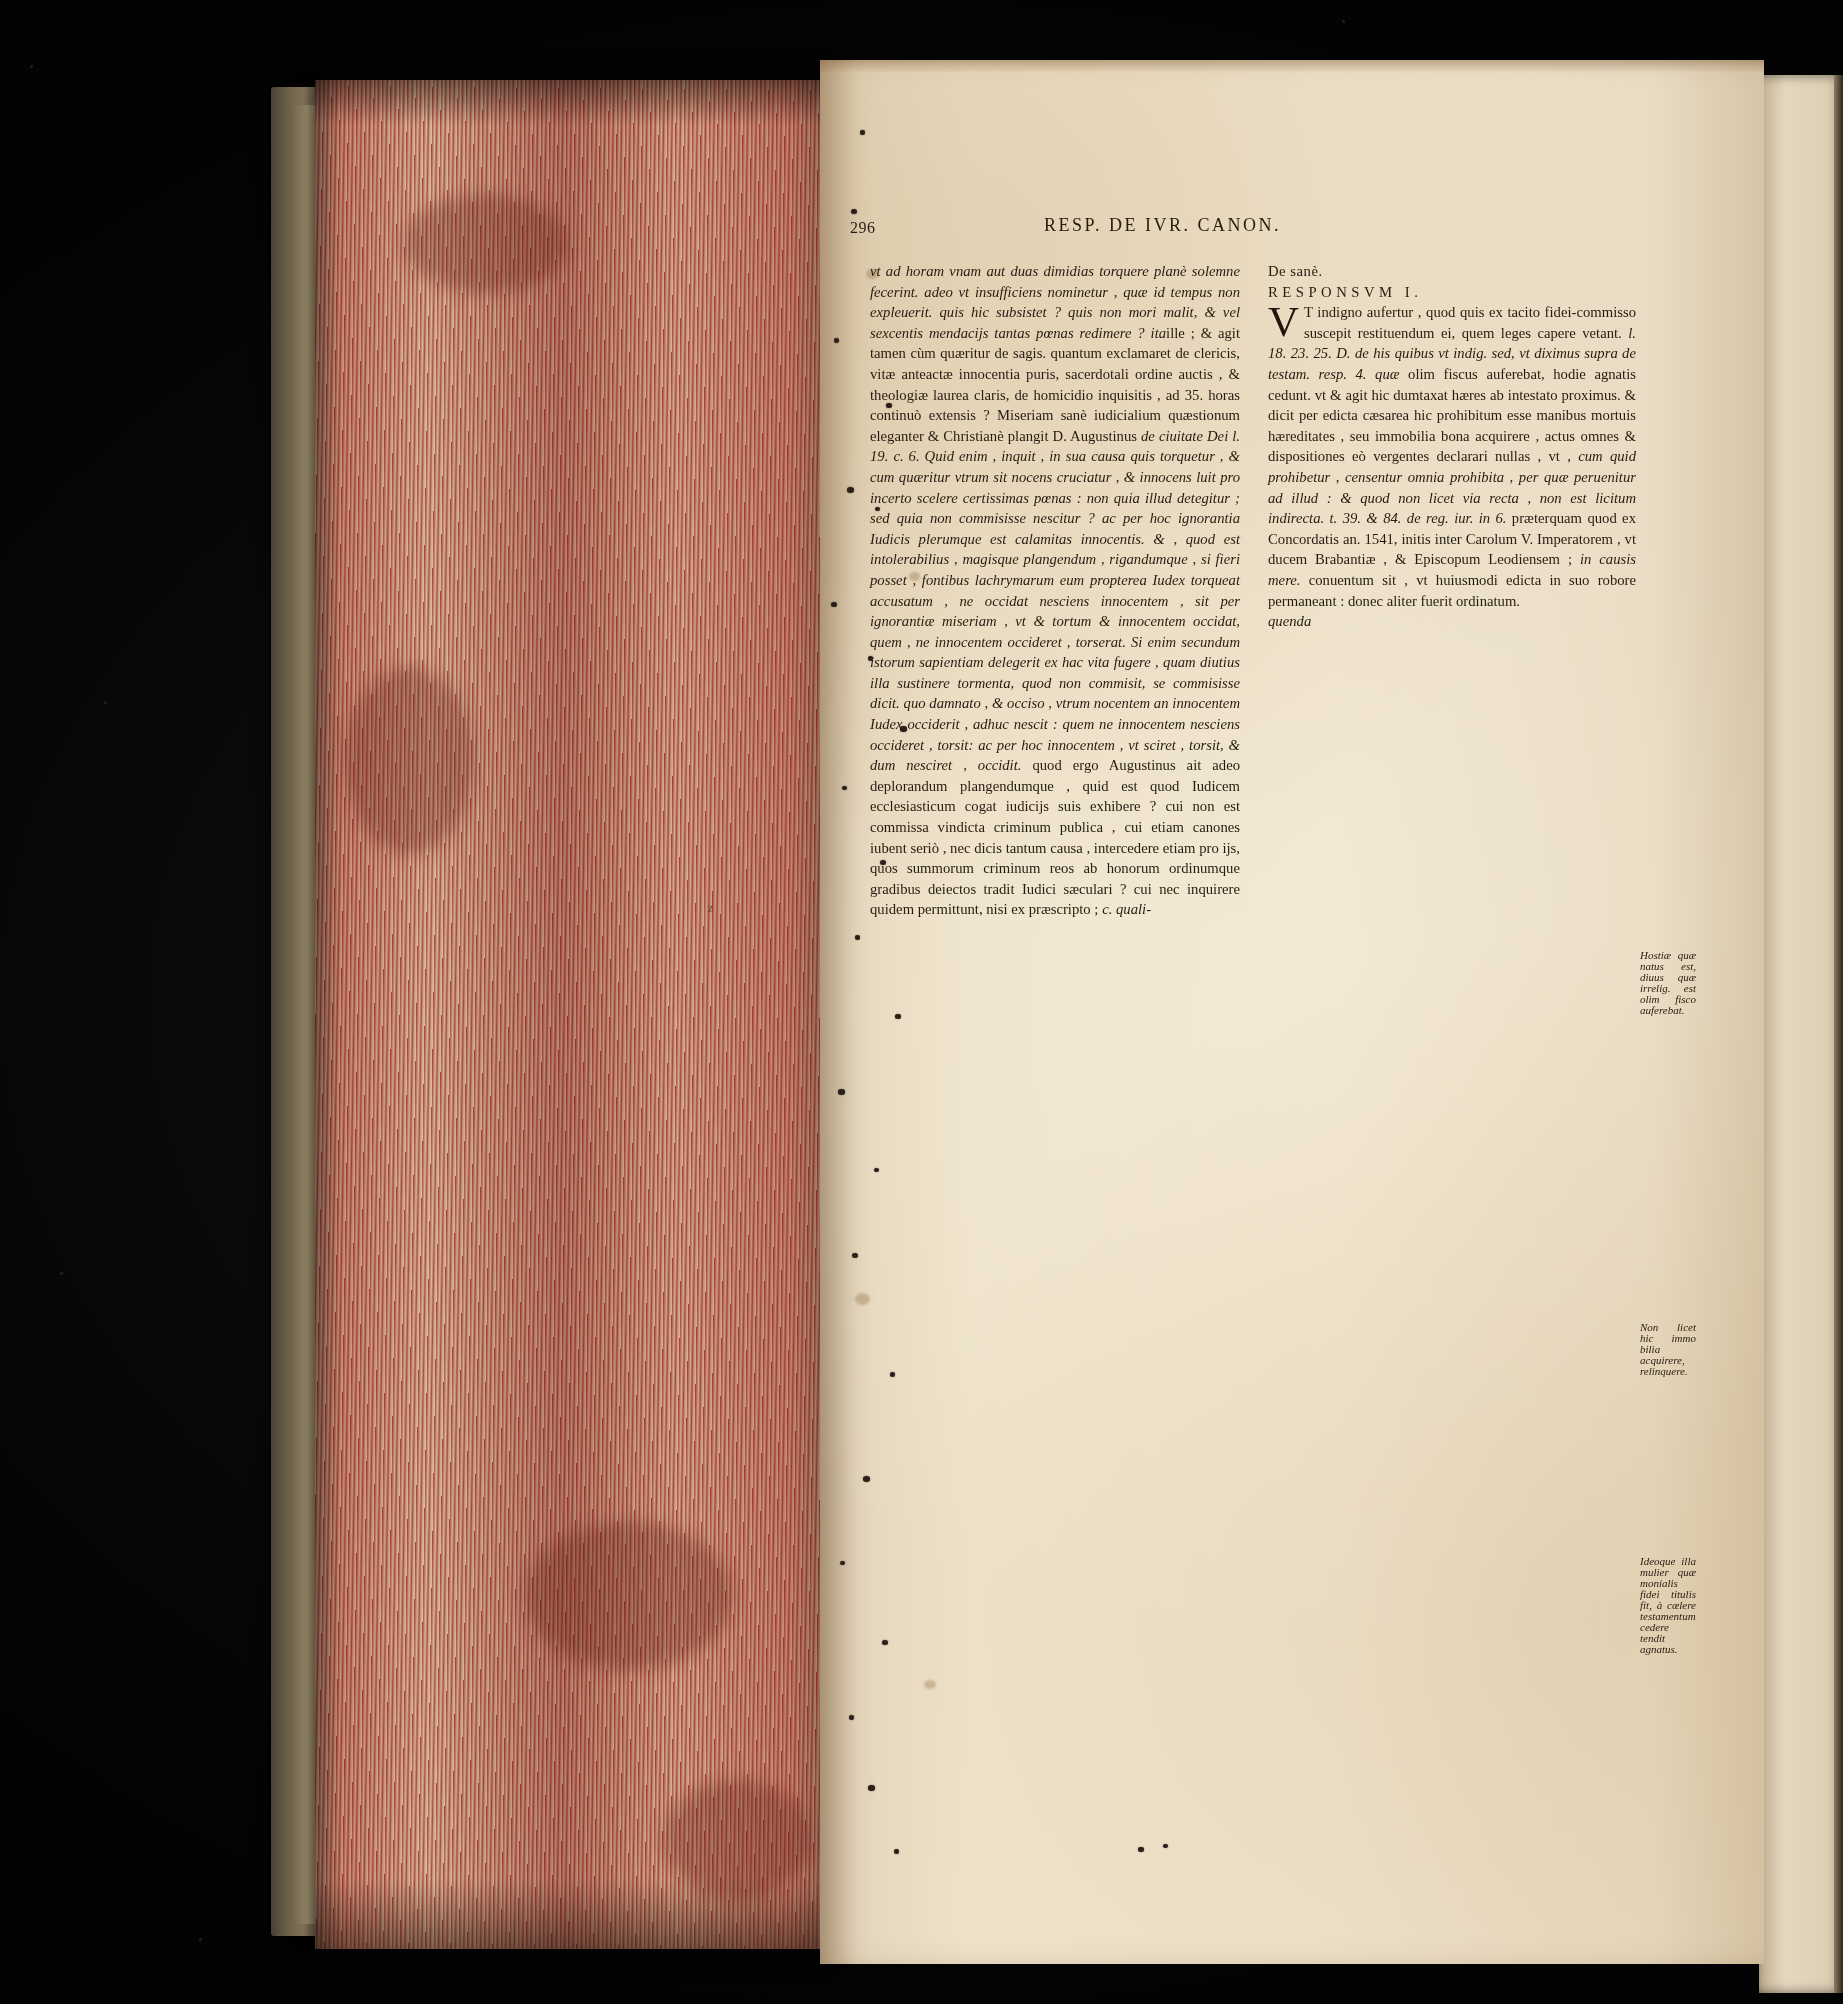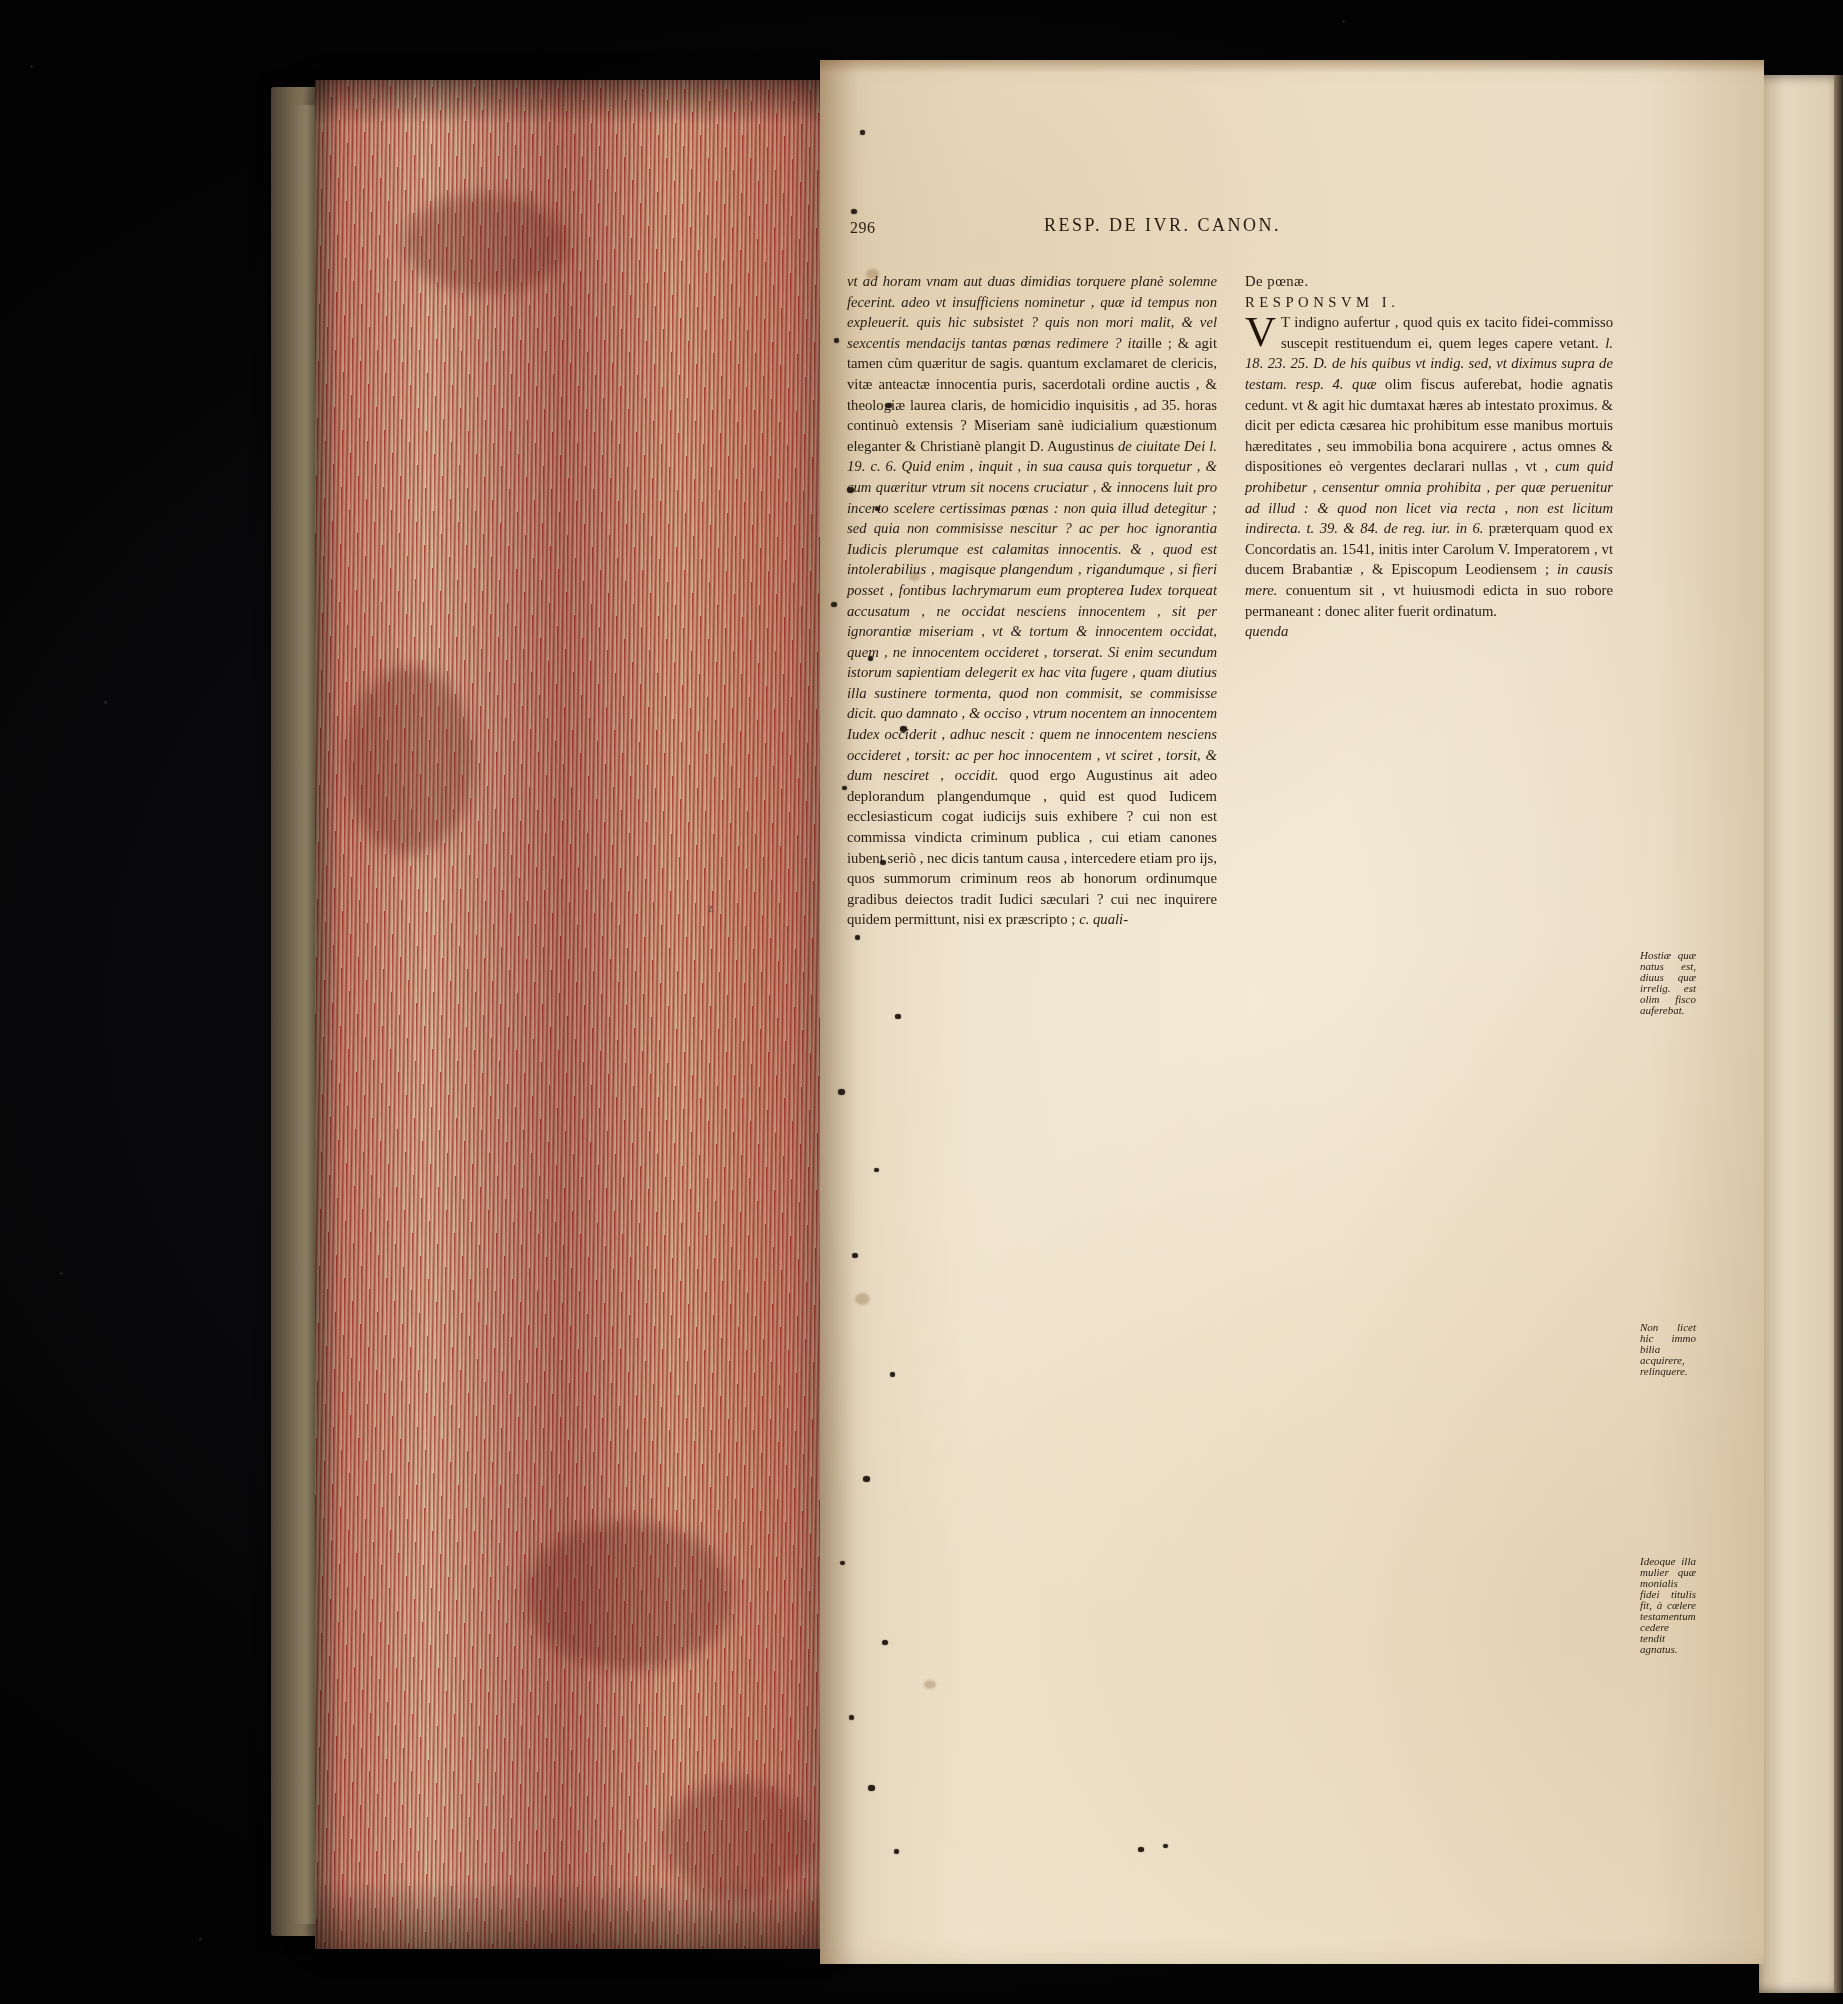--- a/index.html
+++ b/index.html
@@ -181,22 +181,23 @@
     position: absolute;
     left: 224px;
     top: 155px;
     font-size: 18px;
     letter-spacing: 2.5px;
     color: #271c12;
   }
 
   .col {
     position: absolute;
-    top: 211px;
+    top: 201px;
     color: #241a10;
+    margin-left: 23px;
   }
   .col-left {
     left: 27px;
     width: 370px;
   }
   .col-right {
     left: 425px;
     width: 368px;
   }
   .col p {
@@ -345,21 +346,21 @@
     <div class="head-title">RESP. DE IVR. CANON.</div>
 
     <div class="col col-left">
       <p>
         <span class="ital">vt ad horam vnam aut duas dimidias torquere planè solemne fecerint. adeo vt insufficiens nominetur , quæ id tempus non expleuerit. quis hic subsistet ? quis non mori malit, &amp; vel sexcentis mendacijs tantas pœnas redimere ? ita</span><span class="rom">ille ; &amp; agit tamen cùm quæritur de sagis. quantum exclamaret de clericis, vitæ anteactæ innocentia puris, sacerdotali ordine auctis , &amp; theologiæ laurea claris, de homicidio inquisitis , ad 35. horas continuò extensis ? Miseriam sanè iudicialium quæstionum eleganter &amp; Christianè plangit D. Augustinus </span><span class="ital">de ciuitate Dei l. 19. c. 6. Quid enim , inquit , in sua causa quis torquetur , &amp; cum quæritur vtrum sit nocens cruciatur , &amp; innocens luit pro incerto scelere certissimas pœnas : non quia illud detegitur ; sed quia non commisisse nescitur ? ac per hoc ignorantia Iudicis plerumque est calamitas innocentis. &amp; , quod est intolerabilius , magisque plangendum , rigandumque , si fieri posset , fontibus lachrymarum eum propterea Iudex torqueat accusatum , ne occidat nesciens innocentem , sit per ignorantiæ miseriam , vt &amp; tortum &amp; innocentem occidat, quem , ne innocentem occideret , torserat. Si enim secundum istorum sapientiam delegerit ex hac vita fugere , quam diutius illa sustinere tormenta, quod non commisit, se commisisse dicit. quo damnato , &amp; occiso , vtrum nocentem an innocentem Iudex occiderit , adhuc nescit : quem ne innocentem nesciens occideret , torsit: ac per hoc innocentem , vt sciret , torsit, &amp; dum nesciret , occidit.</span><span class="rom"> quod ergo Augustinus ait adeo deplorandum plangendumque , quid est quod Iudicem ecclesiasticum cogat iudicijs suis exhibere ? cui non est commissa vindicta criminum publica , cui etiam canones iubent seriò , nec dicis tantum causa , intercedere etiam pro ijs, quos summorum criminum reos ab honorum ordinumque gradibus deiectos tradit Iudici sæculari ? cui nec inquirere quidem permittunt, nisi ex præscripto ; </span><span class="ital">c. quali-</span>
       </p>
     </div>
 
     <div class="col col-right">
 
-      <p class="sec-head">De pœnæ.</p>
+      <p class="sec-head">De sanè.</p>
 
       <p class="resp-head">RESPONSVM I.</p>
 
 
       <p class="dropcap-para">
         <span class="dropcap">V</span><span class="rom">T indigno aufertur , quod quis ex tacito fidei-commisso suscepit restituendum ei, quem leges capere vetant. </span><span class="ital">l. 18. 23. 25. D. de his quibus vt indig. sed, vt diximus supra de testam. resp. 4. quæ</span><span class="rom"> olim fiscus auferebat, hodie agnatis cedunt. vt &amp; agit hic dumtaxat hæres ab intestato proximus. &amp; dicit per edicta cæsarea hic prohibitum esse manibus mortuis hæreditates , seu immobilia bona acquirere , actus omnes &amp; dispositiones eò vergentes declarari nullas , vt , </span><span class="ital">cum quid prohibetur , censentur omnia prohibita , per quæ peruenitur ad illud : &amp; quod non licet via recta , non est licitum indirecta. t. 39. &amp; 84. de reg. iur. in 6.</span><span class="rom"> præterquam quod ex Concordatis an. 1541, initis inter Carolum V. Imperatorem , vt ducem Brabantiæ , &amp; Episcopum Leodiensem ; </span><span class="ital">in causis mere.</span><span class="rom"> conuentum sit , vt huiusmodi edicta in suo robore permaneant : donec aliter fuerit ordinatum.</span>
       </p>
 
 
       <p class="catchword">quenda</p>

